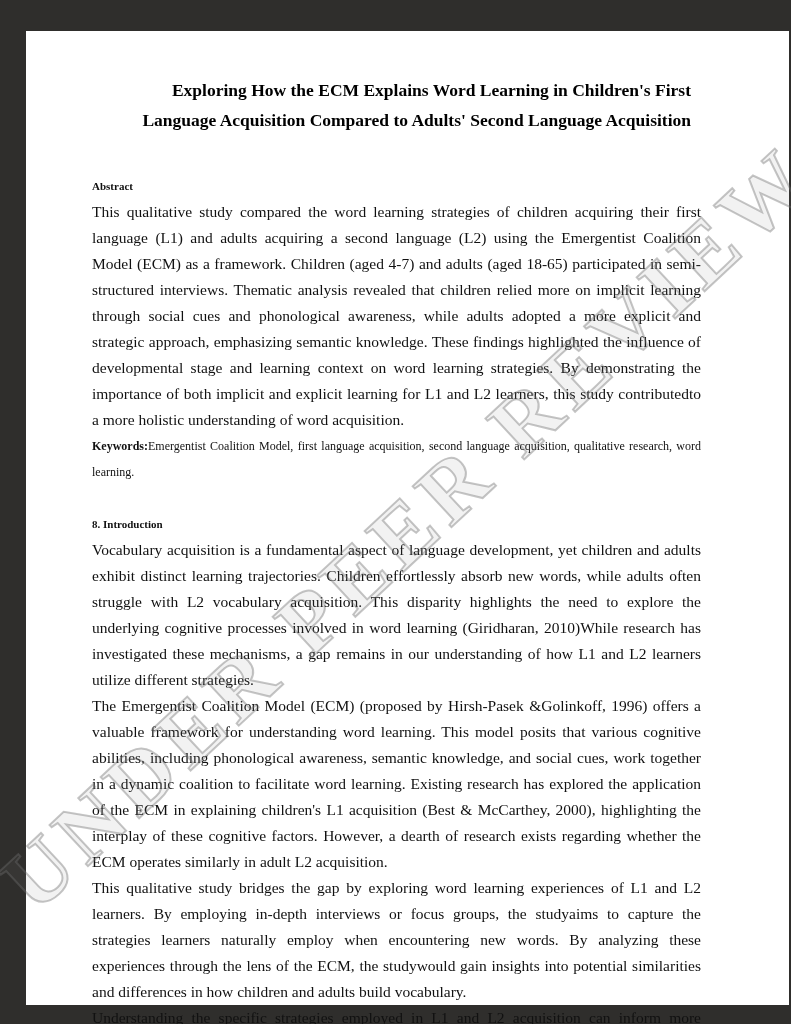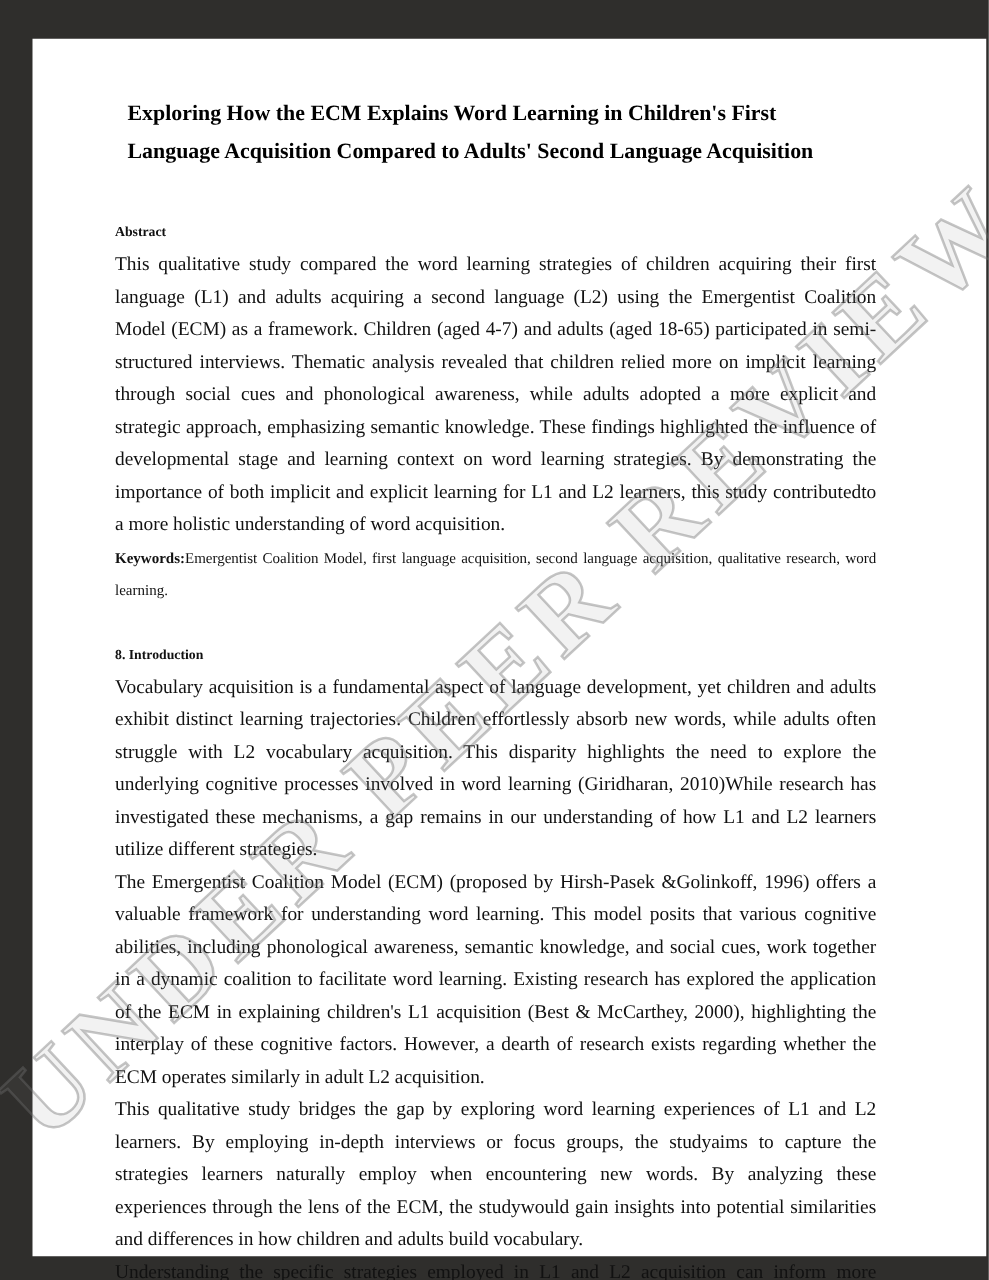--- a/index.html
+++ b/index.html
@@ -25,21 +25,21 @@
   .content {
     position: absolute;
     left: 66px;
     right: 88px;
     top: 0;
     bottom: 0;
     color: #111111;
   }
   .paper-title {
     margin: 44px 10px 0 10px;
-    text-align: left;
+    text-align: right;
     font-weight: bold;
     font-size: 17.5px;
     line-height: 30px;
     color: #000000;
   }
   .section {
     margin-top: 38px;
   }
   .section-heading {
     font-weight: bold;

